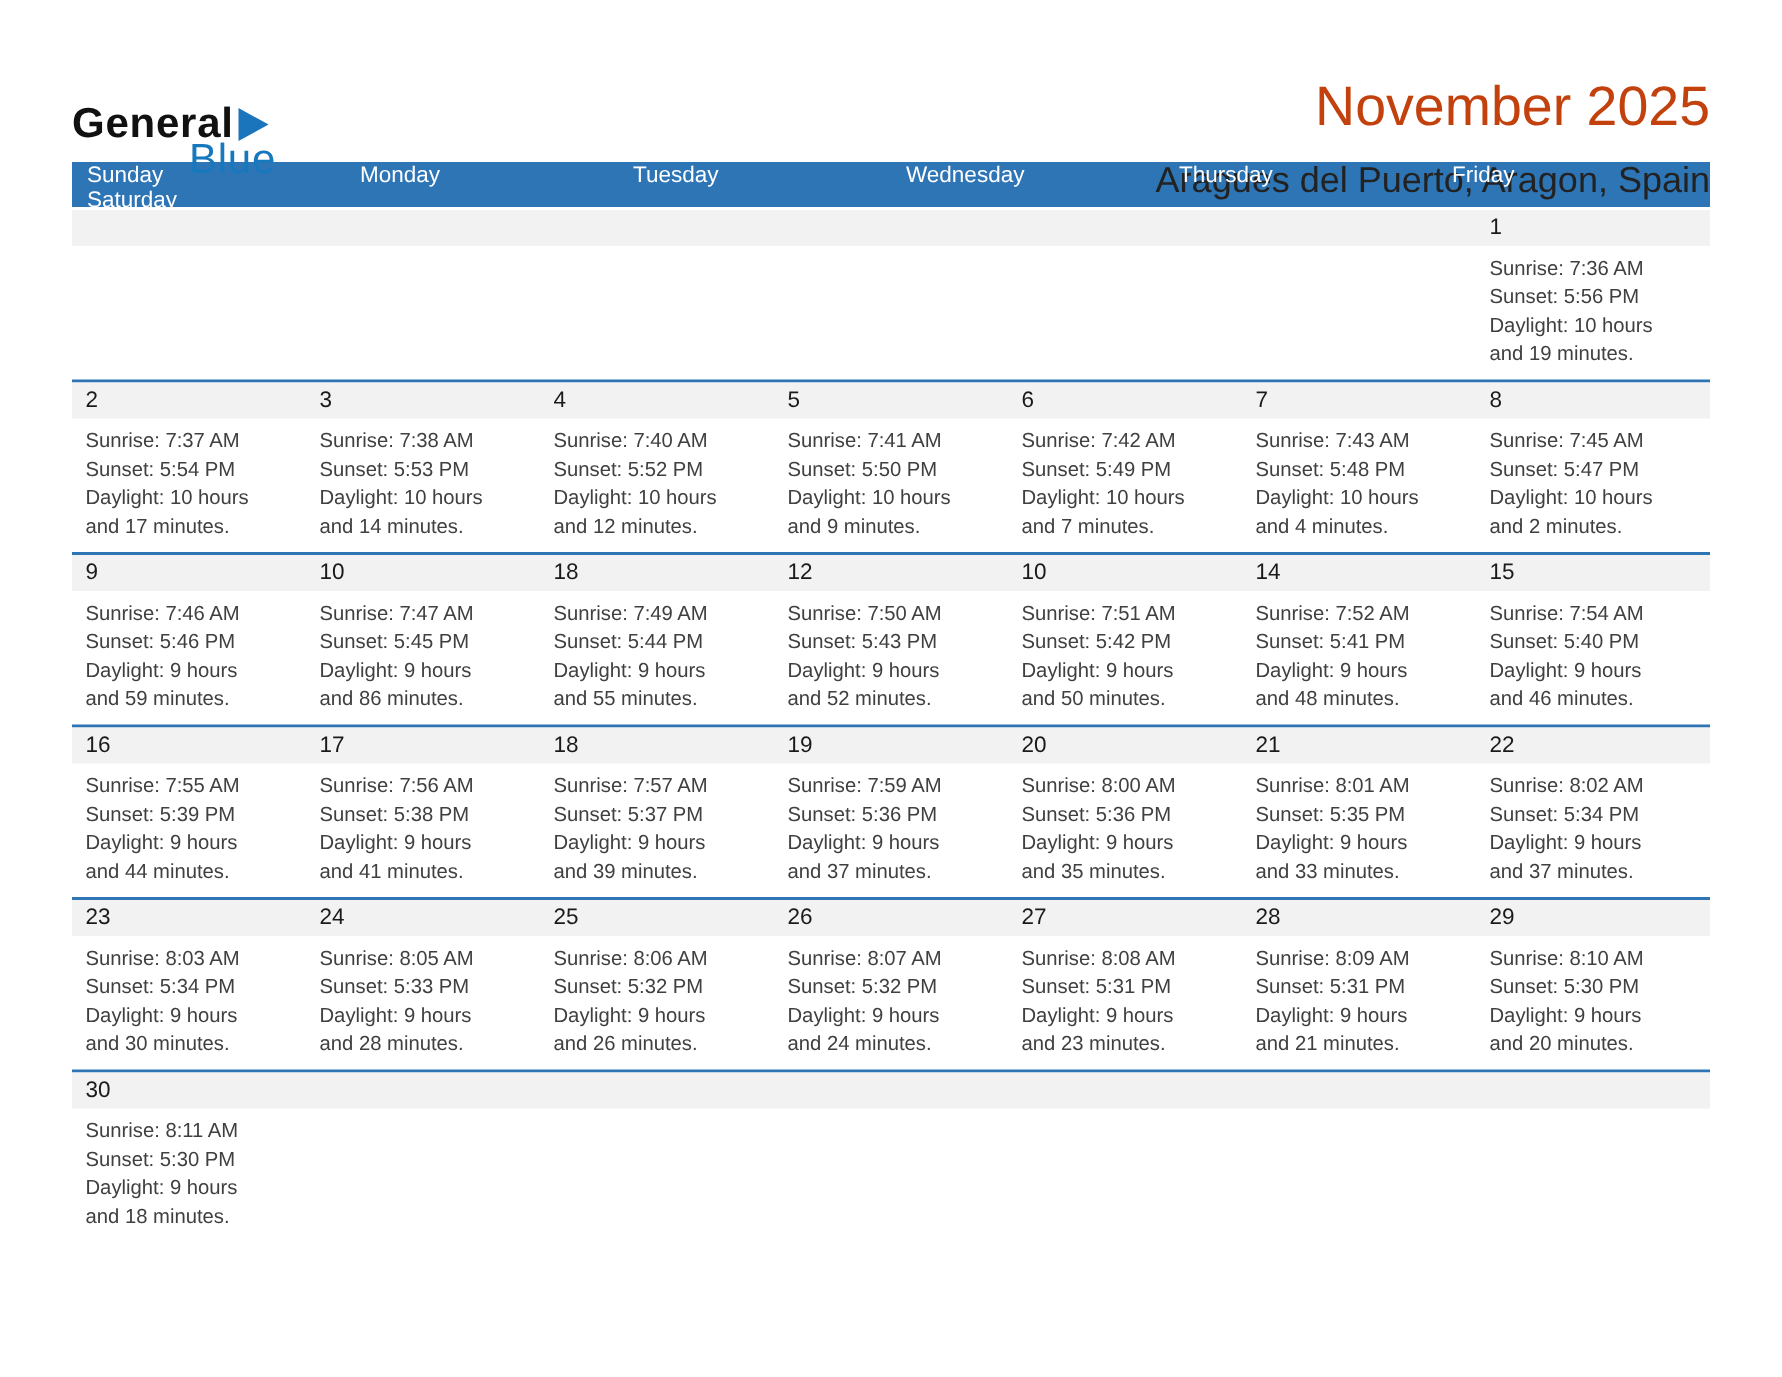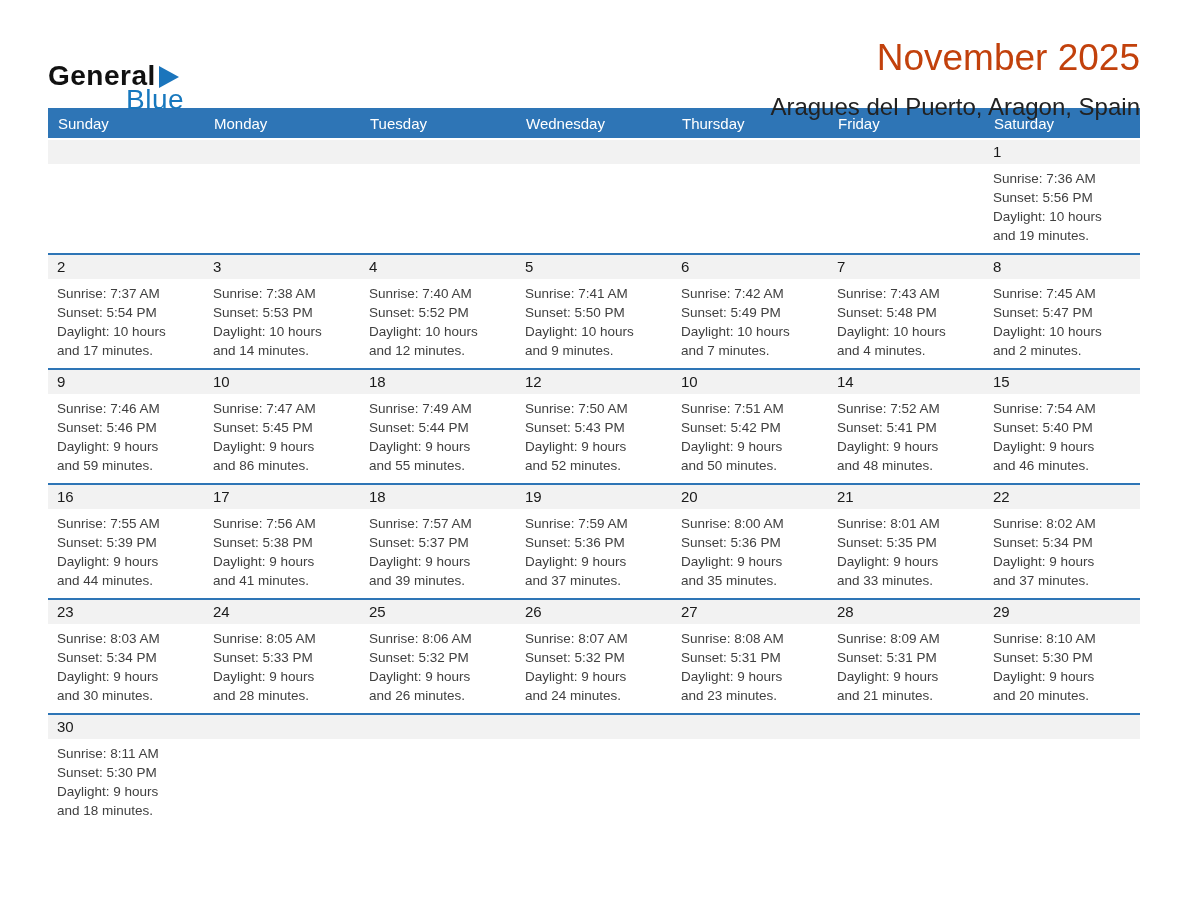--- a/index.html
+++ b/index.html
@@ -12,21 +12,21 @@
     margin: 0 auto;
     background: #ffffff;
     padding: 0 48px;
     position: relative;
   }
 
   
   .top {
     display: flex;
     justify-content: space-between;
-    align-items: center;
+    align-items: flex-start;
     padding-top: 50px;
     height: 108px;
   }
   .logo { line-height: 1; padding-top: 18px; }
   .logo-line1 {
     display: flex;
     align-items: center;
     font-size: 28px;
     font-weight: 700;
     letter-spacing: 0.5px;
@@ -58,21 +58,21 @@
   .location {
     font-size: 24px;
     font-weight: 400;
     color: #222222;
     margin-top: 14px;
   }
 
   
   .weekday-header {
     display: grid;
-    grid-template-columns: repeat(7, 1fr);
+    grid-template-columns: repeat(6, 1fr);
     background: #2e75b6;
     color: #ffffff;
     height: 30px;
     align-items: center;
   }
   .wd {
     font-size: 15px;
     padding-left: 10px;
     font-weight: 400;
   }

